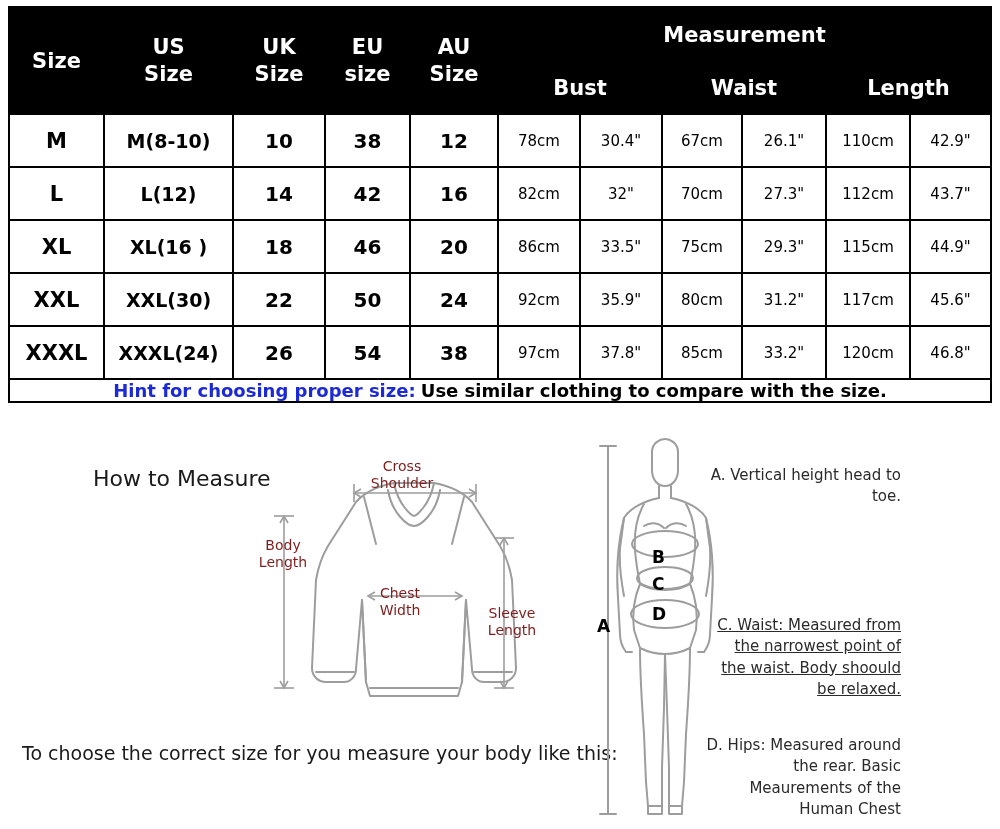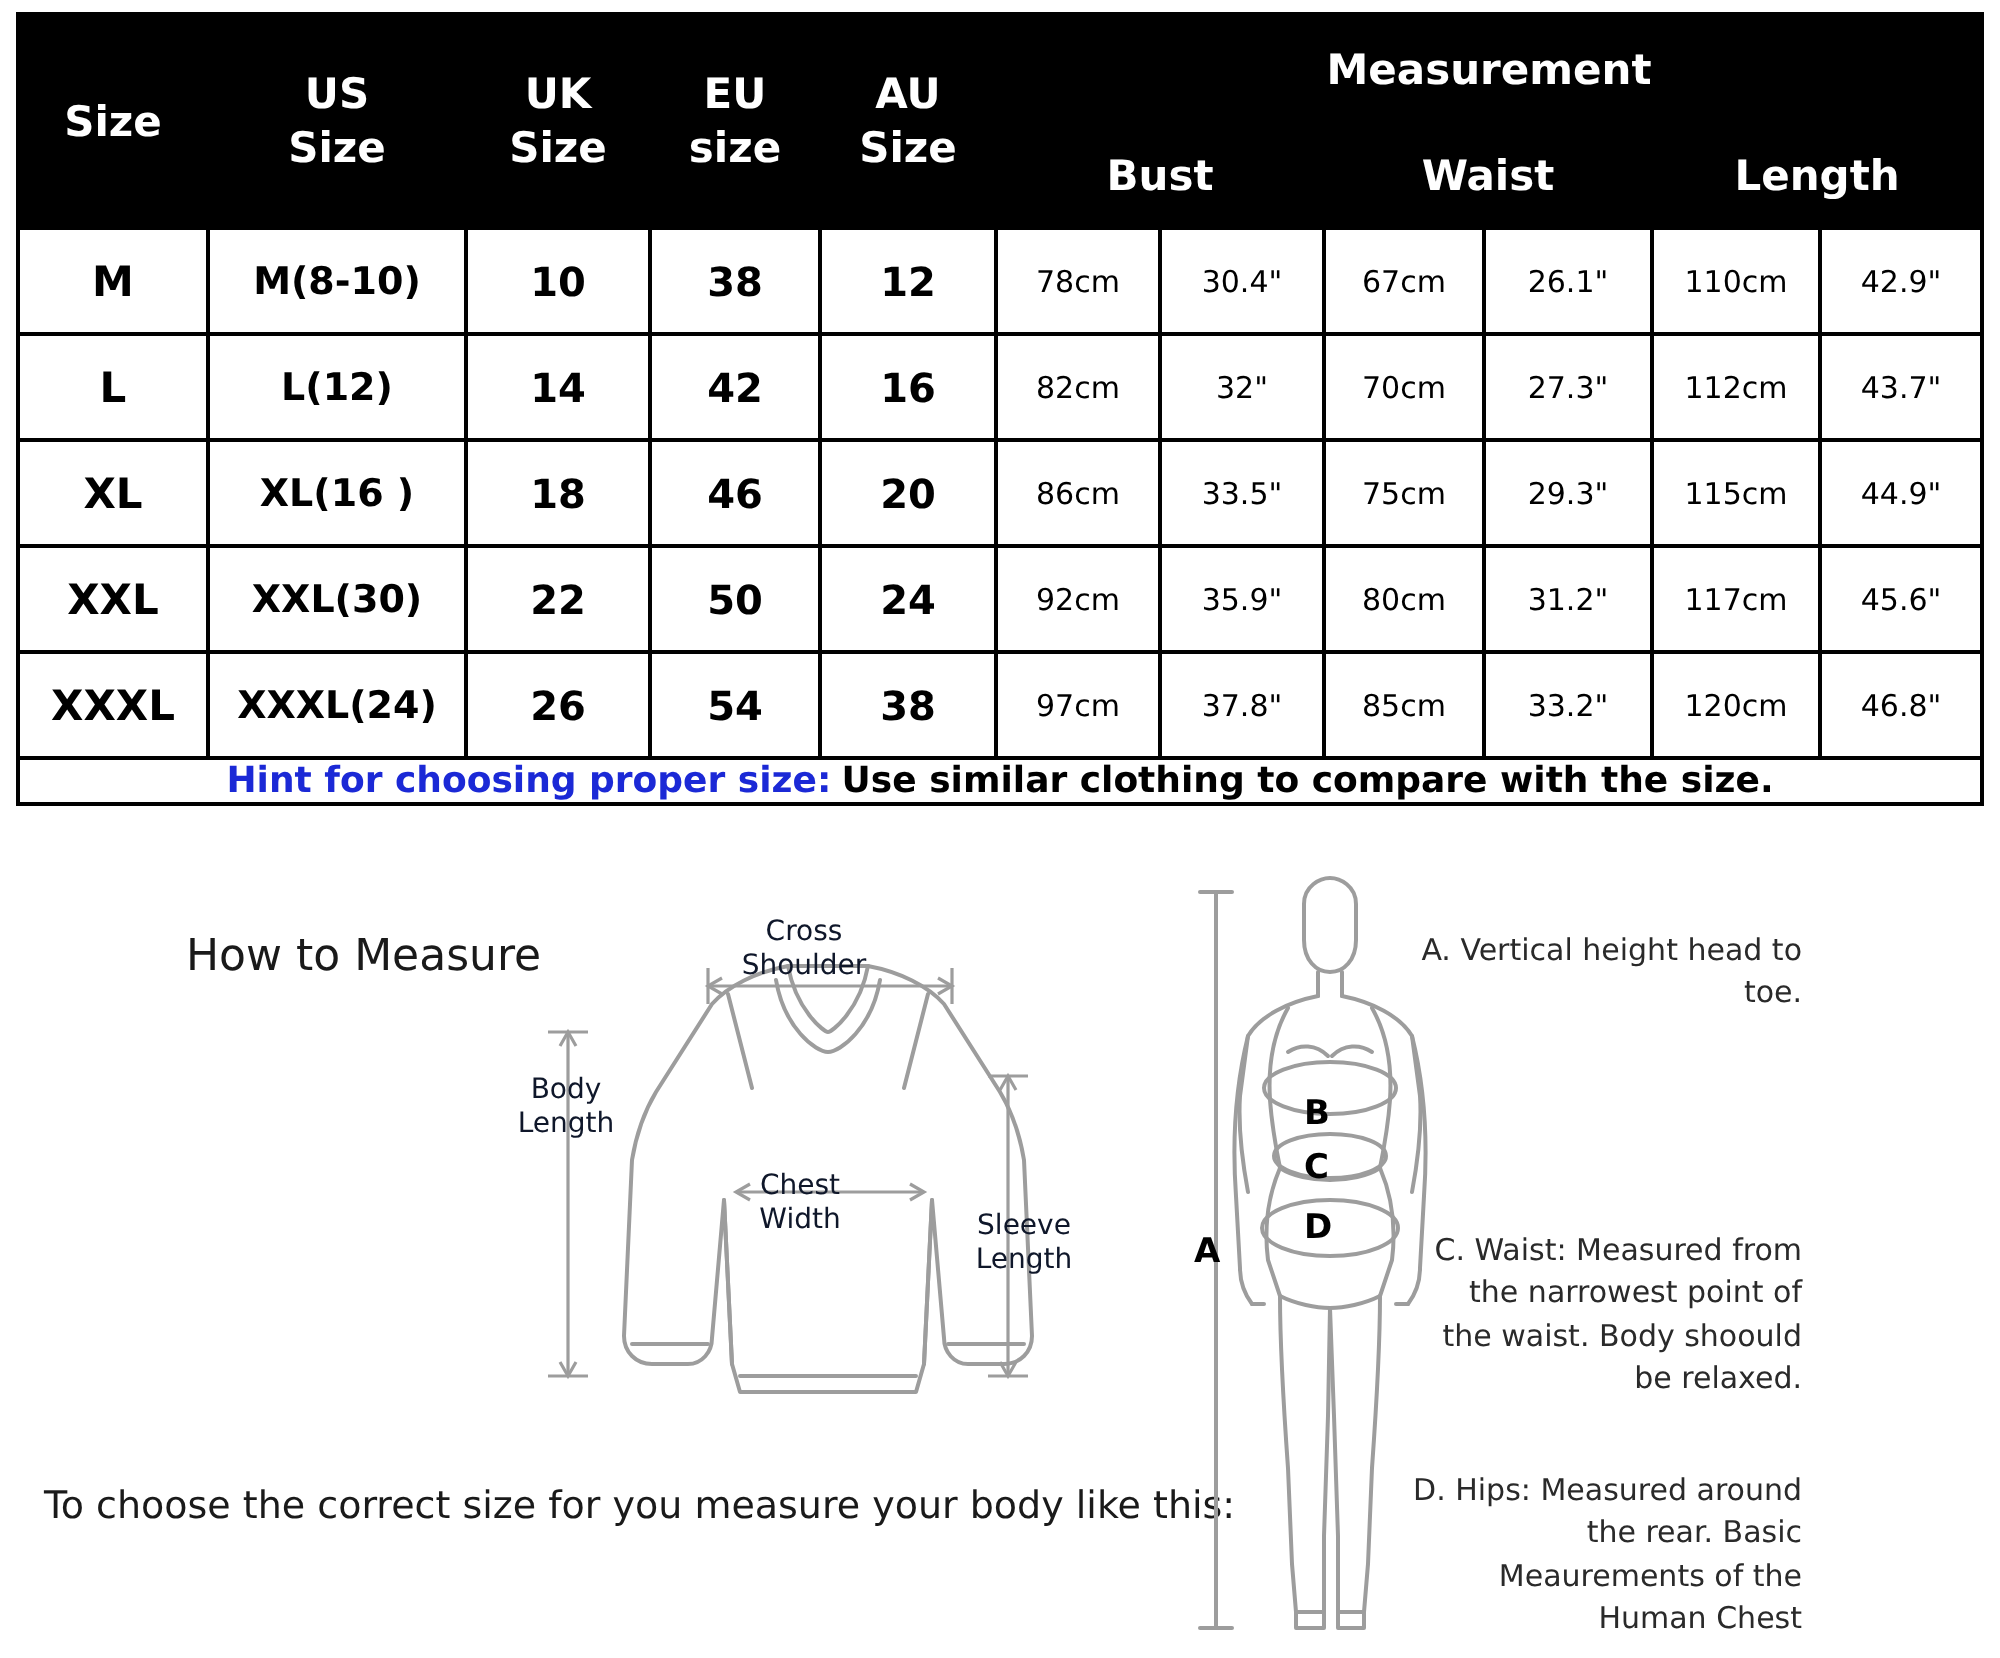--- a/index.html
+++ b/index.html
@@ -85,21 +85,21 @@
   .bottom-note {
     position: absolute;
     left: 22px;
     top: 312px;
     font-size: 19px;
     color: #1a1a1a;
   }
   .lbl {
     position: absolute;
     font-size: 14px;
-    color: #0f172a;
+    color: #7f1d1d;
     text-align: center;
     line-height: 1.2;
   }
   .lbl-cross { left: 356px; top: 28px; width: 92px; }
   .lbl-body  { left: 248px; top: 107px; width: 70px; }
   .lbl-chest { left: 360px; top: 155px; width: 80px; }
   .lbl-sleeve{ left: 472px; top: 175px; width: 80px; }
 
   .ab-letter {
     position: absolute;
@@ -116,21 +116,21 @@
     position: absolute;
     left: 706px;
     font-size: 15px;
     color: #2a2a2a;
     line-height: 1.42;
     width: 195px;
     text-align: right;
   }
   .desc-a { top: 35px; }
   .desc-b { top: 100px; }
-  .desc-c { top: 185px; }
+  .desc-c { top: 185px; text-decoration: underline; }
   .desc-d { top: 305px; }
   .desc .hang { display: block; padding-left: 14px; text-indent: -14px; }
 
   svg { display: block; }
 </style>
 </head>
 <body>
 
 <div class="table-wrap">
   <table class="size-table">

